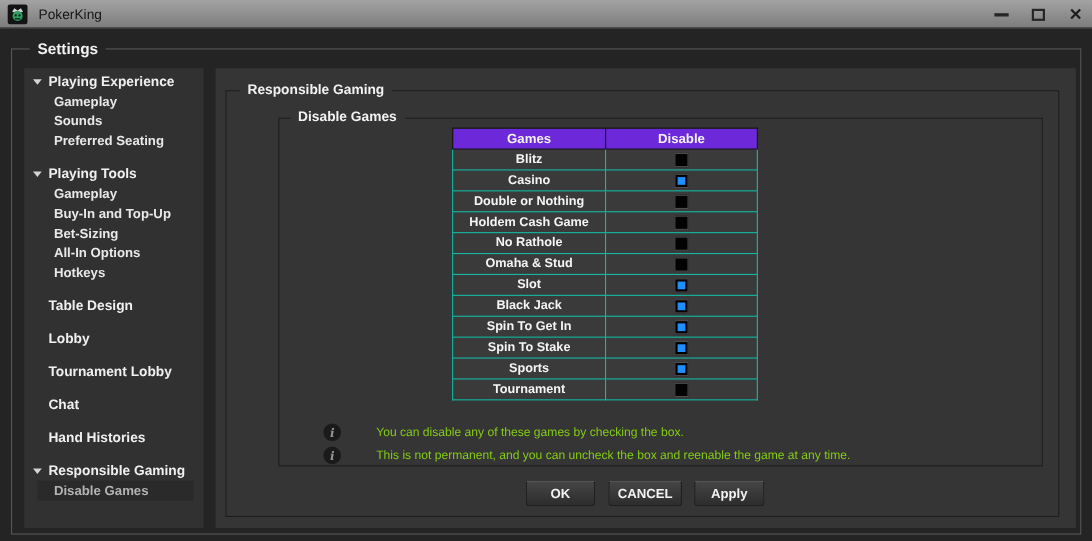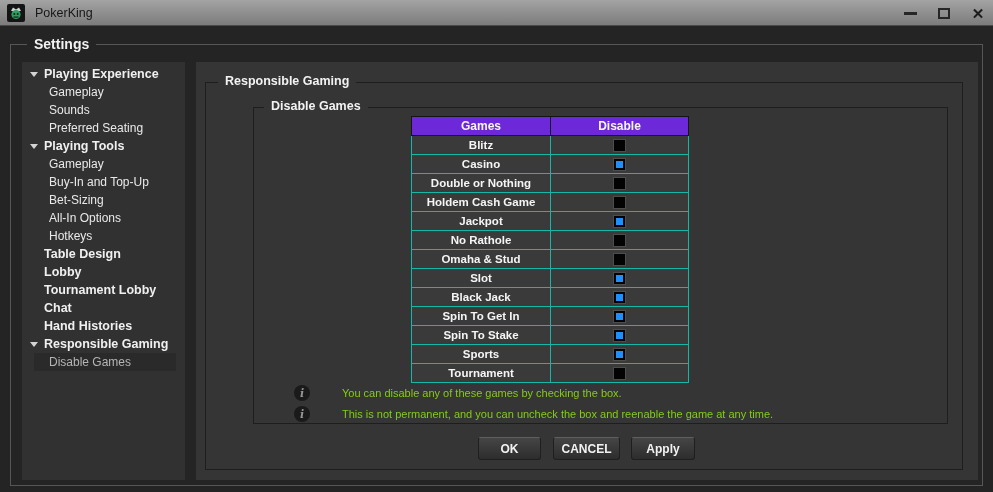--- a/index.html
+++ b/index.html
@@ -33,33 +33,33 @@
     position:absolute; top:-9px; left:14px;
     padding:0 7px; font-weight:bold; color:#f2f2f2;
     white-space:nowrap;
   }
   #settings-box { left:10px; top:44px; width:973px; height:442px; }
   #settings-box > .gb-legend { font-size:14px; background:#242424; left:16px; }
 
   
   .sidebar { position:absolute; left:22px; top:62px; width:163px; height:418px; background:#313131; padding-top:3px; }
   .nav-group {
-    display:flex; align-items:center; height:18px; margin-top:0;
+    display:flex; align-items:center; height:18px; margin-top:12px;
     padding-left:8px; color:#f0f0f0; font-weight:bold; font-size:12.5px; cursor:pointer;
   }
   .nav-group.first { margin-top:0; }
   .tri {
     width:0; height:0; margin-right:6px;
     border-left:4px solid transparent; border-right:4px solid transparent;
     border-top:5px solid #d4d4d4;
   }
   .tri.hidden { border-top-color:transparent; }
   .nav-child {
     height:18px; line-height:18px; margin-left:12px; margin-right:9px;
-    padding-left:15px; color:#e9e9e9; font-weight:normal; font-size:12px; cursor:pointer;
+    padding-left:15px; color:#e9e9e9; font-weight:bold; font-size:12px; cursor:pointer;
     white-space:nowrap;
   }
   .nav-child.selected { background:#2a2a2a; color:#b4b4b4; }
 
   
   .main-panel { position:absolute; left:196px; top:62px; width:782px; height:418px; background:#353535; }
   #rg-box { left:205px; top:82px; width:758px; height:388px; }
   #rg-box > .gb-legend { font-size:12.5px; background:#353535; left:12px; }
   #dg-box { left:253px; top:107px; width:695px; height:317px; }
   #dg-box > .gb-legend { font-size:12.5px; background:#353535; left:10px; }
@@ -220,24 +220,20 @@
       </tr>
       <tr>
         <td>Double or Nothing</td>
         <td><span class="cb"></span></td>
       </tr>
       <tr>
         <td>Holdem Cash Game</td>
         <td><span class="cb"></span></td>
       </tr>
       <tr>
-        <td>Jackpot</td>
-        <td><span class="cb checked"></span></td>
-      </tr>
-      <tr>
         <td>No Rathole</td>
         <td><span class="cb"></span></td>
       </tr>
       <tr>
         <td>Omaha &amp; Stud</td>
         <td><span class="cb"></span></td>
       </tr>
       <tr>
         <td>Slot</td>
         <td><span class="cb checked"></span></td>

